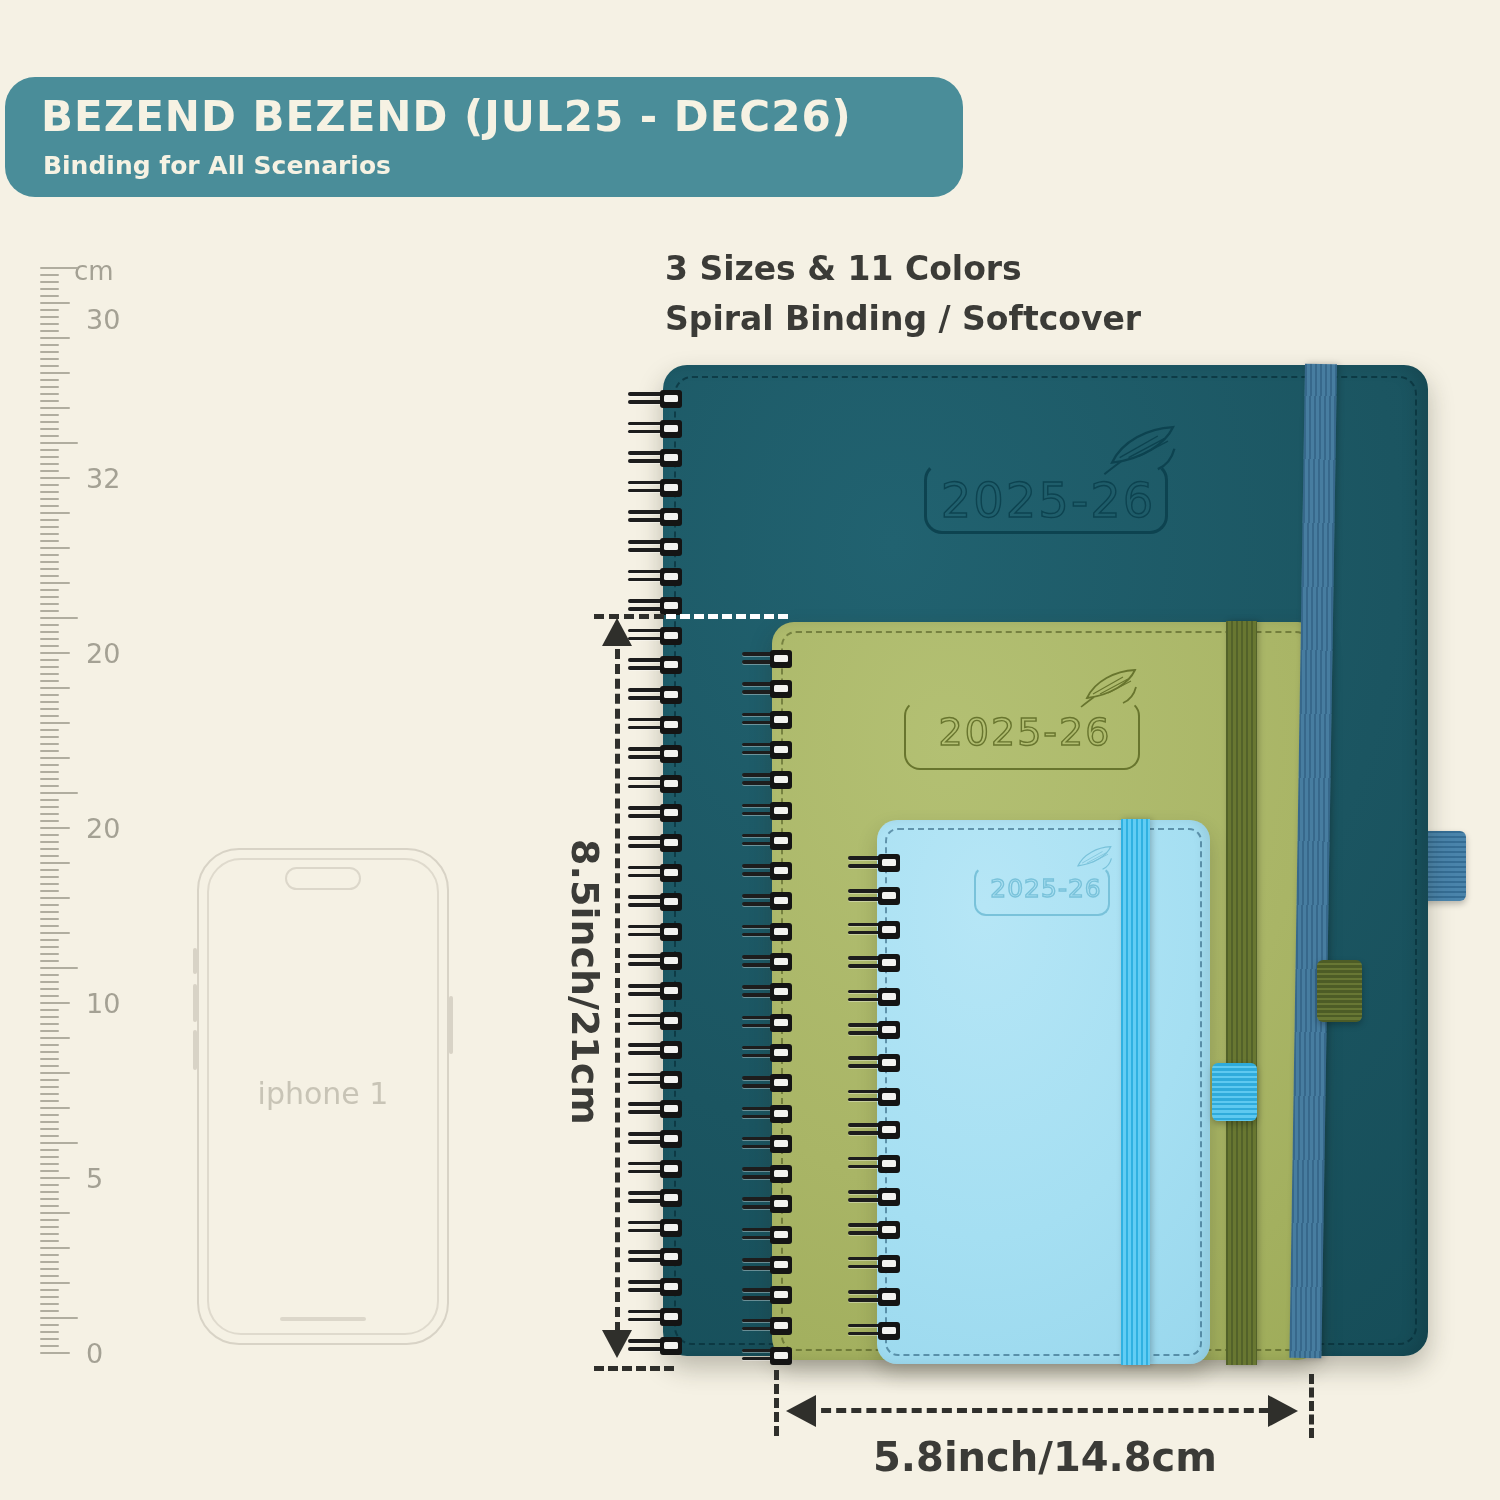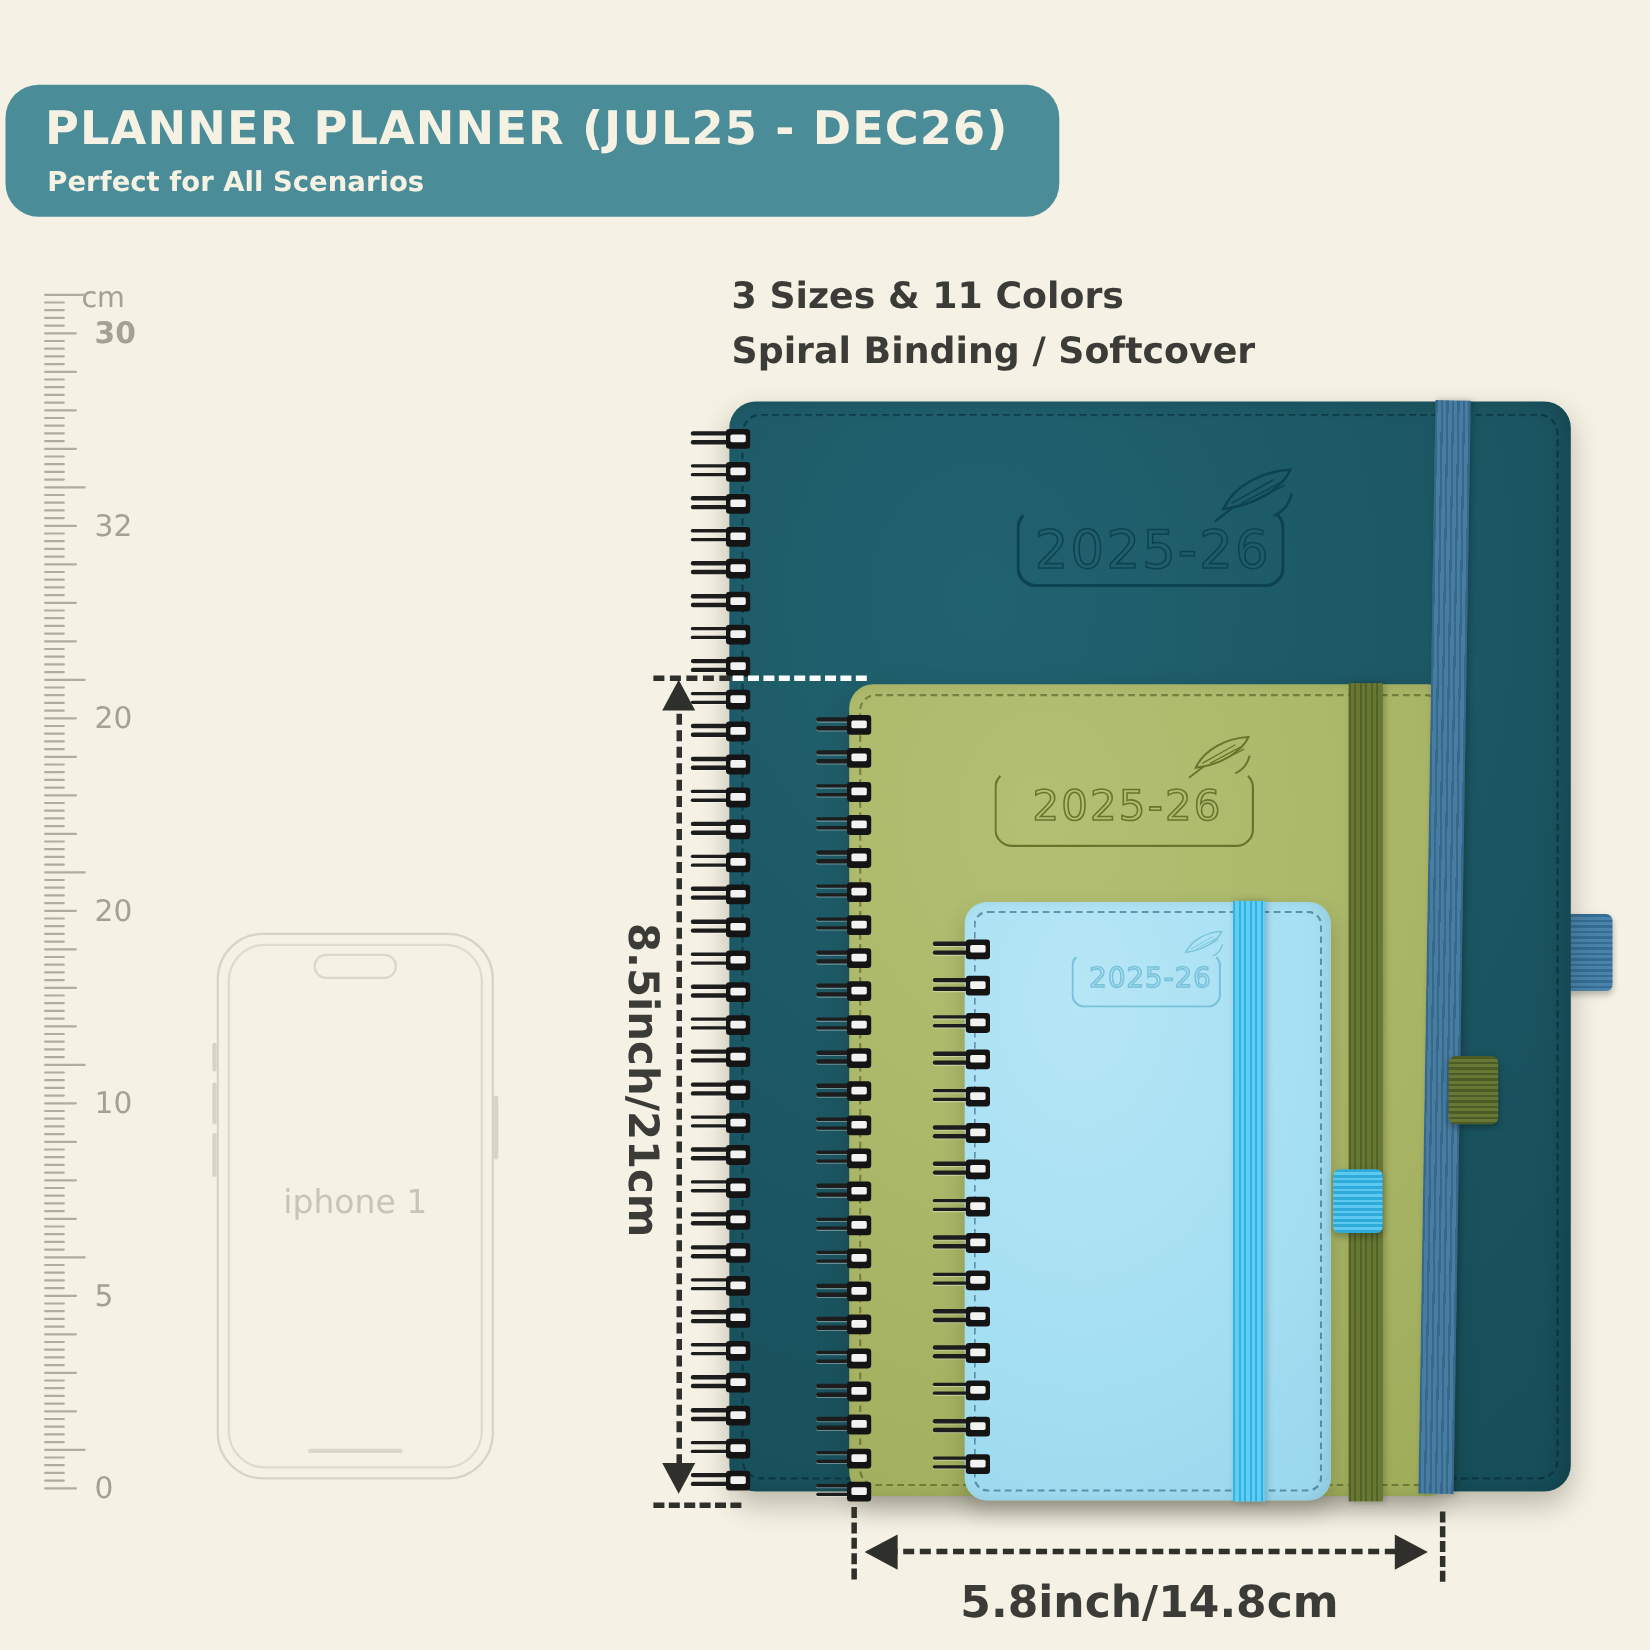--- a/index.html
+++ b/index.html
@@ -124,22 +124,22 @@
   .dim-label{color:#3b3b37;font-size:38px;font-weight:600;white-space:nowrap;}
   .dim-label-v{left:425px;top:960px;width:320px;text-align:center;transform:rotate(90deg);}
   .dim-label-h{left:845px;top:1434px;width:400px;text-align:center;font-size:40px;}
 </style>
 </head>
 <body>
 
 <div class="canvas">
 
   <header class="banner">
-    <div class="banner-title">PLANNER PLANNER (JUL25 - DEC26)</div>
-    <div class="banner-subtitle">Perfect for All Scenarios</div>
+    <div class="banner-title">BEZEND BEZEND (JUL25 - DEC26)</div>
+    <div class="banner-subtitle">Binding for All Scenarios</div>
   </header>
 
   <div class="info">
     <div>3 Sizes &amp; 11 Colors</div>
     <div>Spiral Binding / Softcover</div>
   </div>
 
   <div class="ruler" id="ruler">
     <div class="ruler-unit">cm</div>
   <div class="rtick" style="left: 40px; top: 267px; width: 38px;"></div>
@@ -291,21 +291,21 @@
       <div class="rtick" style="left: 40px; top: 1289px; width: 19px;"></div>
       <div class="rtick" style="left: 40px; top: 1296px; width: 19px;"></div>
       <div class="rtick" style="left: 40px; top: 1303px; width: 19px;"></div>
       <div class="rtick" style="left: 40px; top: 1310px; width: 19px;"></div>
       <div class="rtick" style="left: 40px; top: 1317px; width: 38px;"></div>
       <div class="rtick" style="left: 40px; top: 1324px; width: 19px;"></div>
       <div class="rtick" style="left: 40px; top: 1331px; width: 19px;"></div>
       <div class="rtick" style="left: 40px; top: 1338px; width: 19px;"></div>
       <div class="rtick" style="left: 40px; top: 1345px; width: 19px;"></div>
       <div class="rtick" style="left: 40px; top: 1352px; width: 30px;"></div>
-      <div class="rnum" style="left: 86px; top: 288px; font-weight: bold;">30</div>
+      <div class="rnum" style="left: 86px; top: 304px;">30</div>
       <div class="rnum" style="left: 86px; top: 463px;">32</div>
       <div class="rnum" style="left: 86px; top: 638px;">20</div>
       <div class="rnum" style="left: 86px; top: 813px;">20</div>
       <div class="rnum" style="left: 86px; top: 988px;">10</div>
       <div class="rnum" style="left: 86px; top: 1163px;">5</div>
       <div class="rnum" style="left: 86px; top: 1338px;">0</div>
     </div>
 
   <div class="phone">
     <div class="phone-screen"></div>

